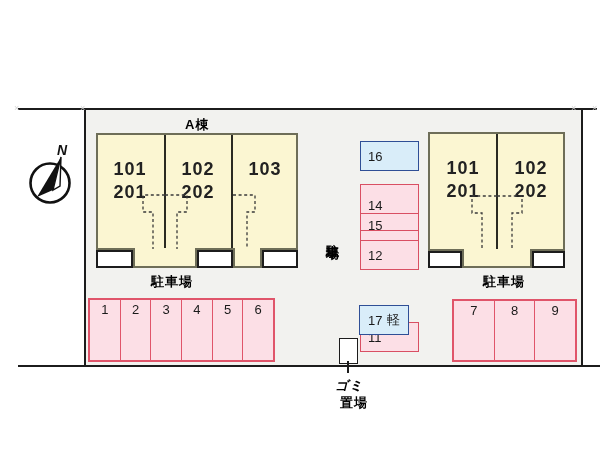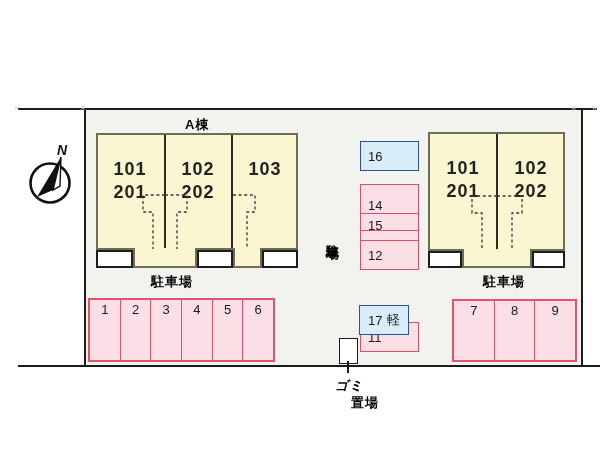--- a/index.html
+++ b/index.html
@@ -144,15 +144,15 @@
 
   <div class="abs p-row" style="left:452px;top:299px;width:125px;height:63px;">
     <div class="p-cell"><span>7</span></div>
     <div class="p-cell"><span>8</span></div>
     <div class="p-cell"><span>9</span></div>
   </div>
 
   <div class="abs garbage-box"></div>
   <div class="abs tick"></div>
   <div class="abs jp-label" style="left:335px;top:377px;font-style:italic;">ゴミ</div>
-  <div class="abs jp-label" style="left:351px;top:394px;">置場</div>
+  <div class="abs jp-label" style="left:340px;top:394px;">置場</div>
 
 </div>
 
 </body></html>

